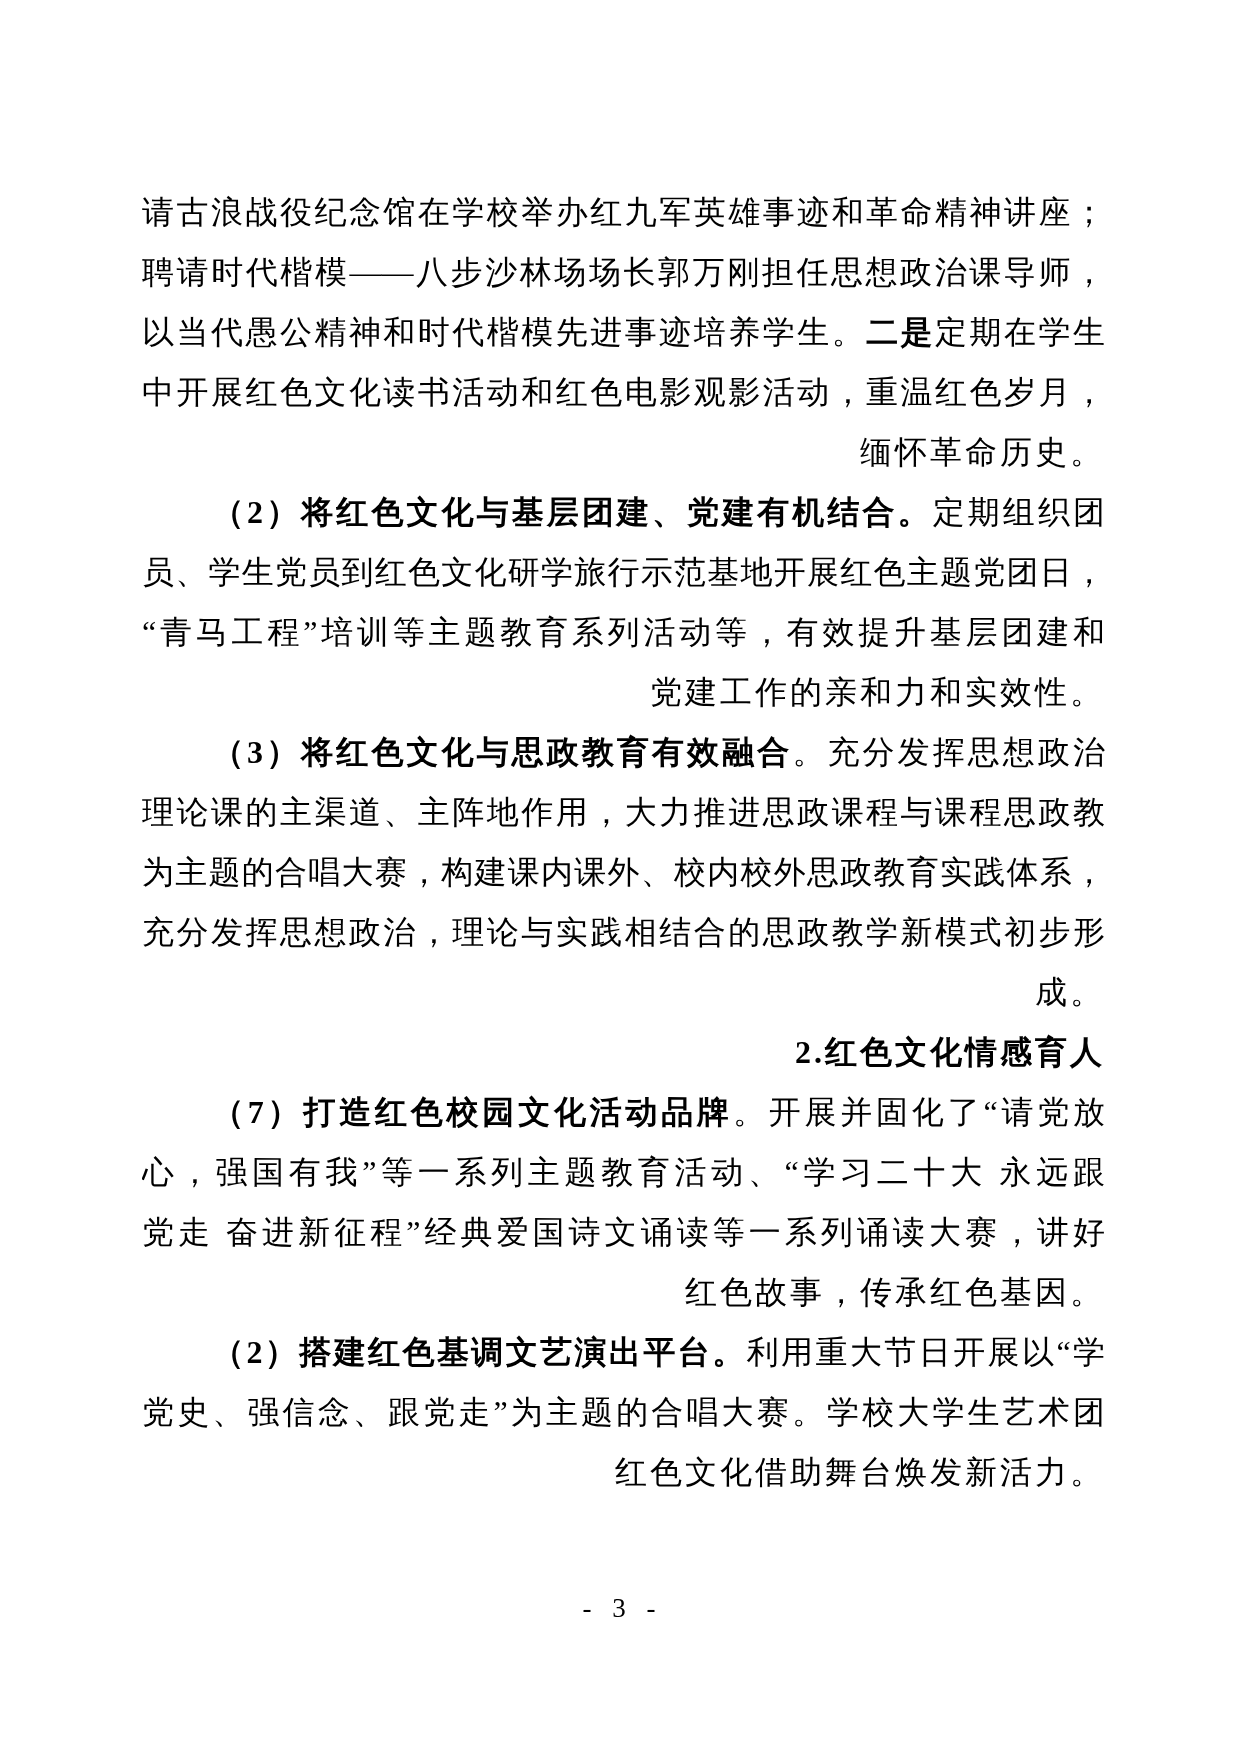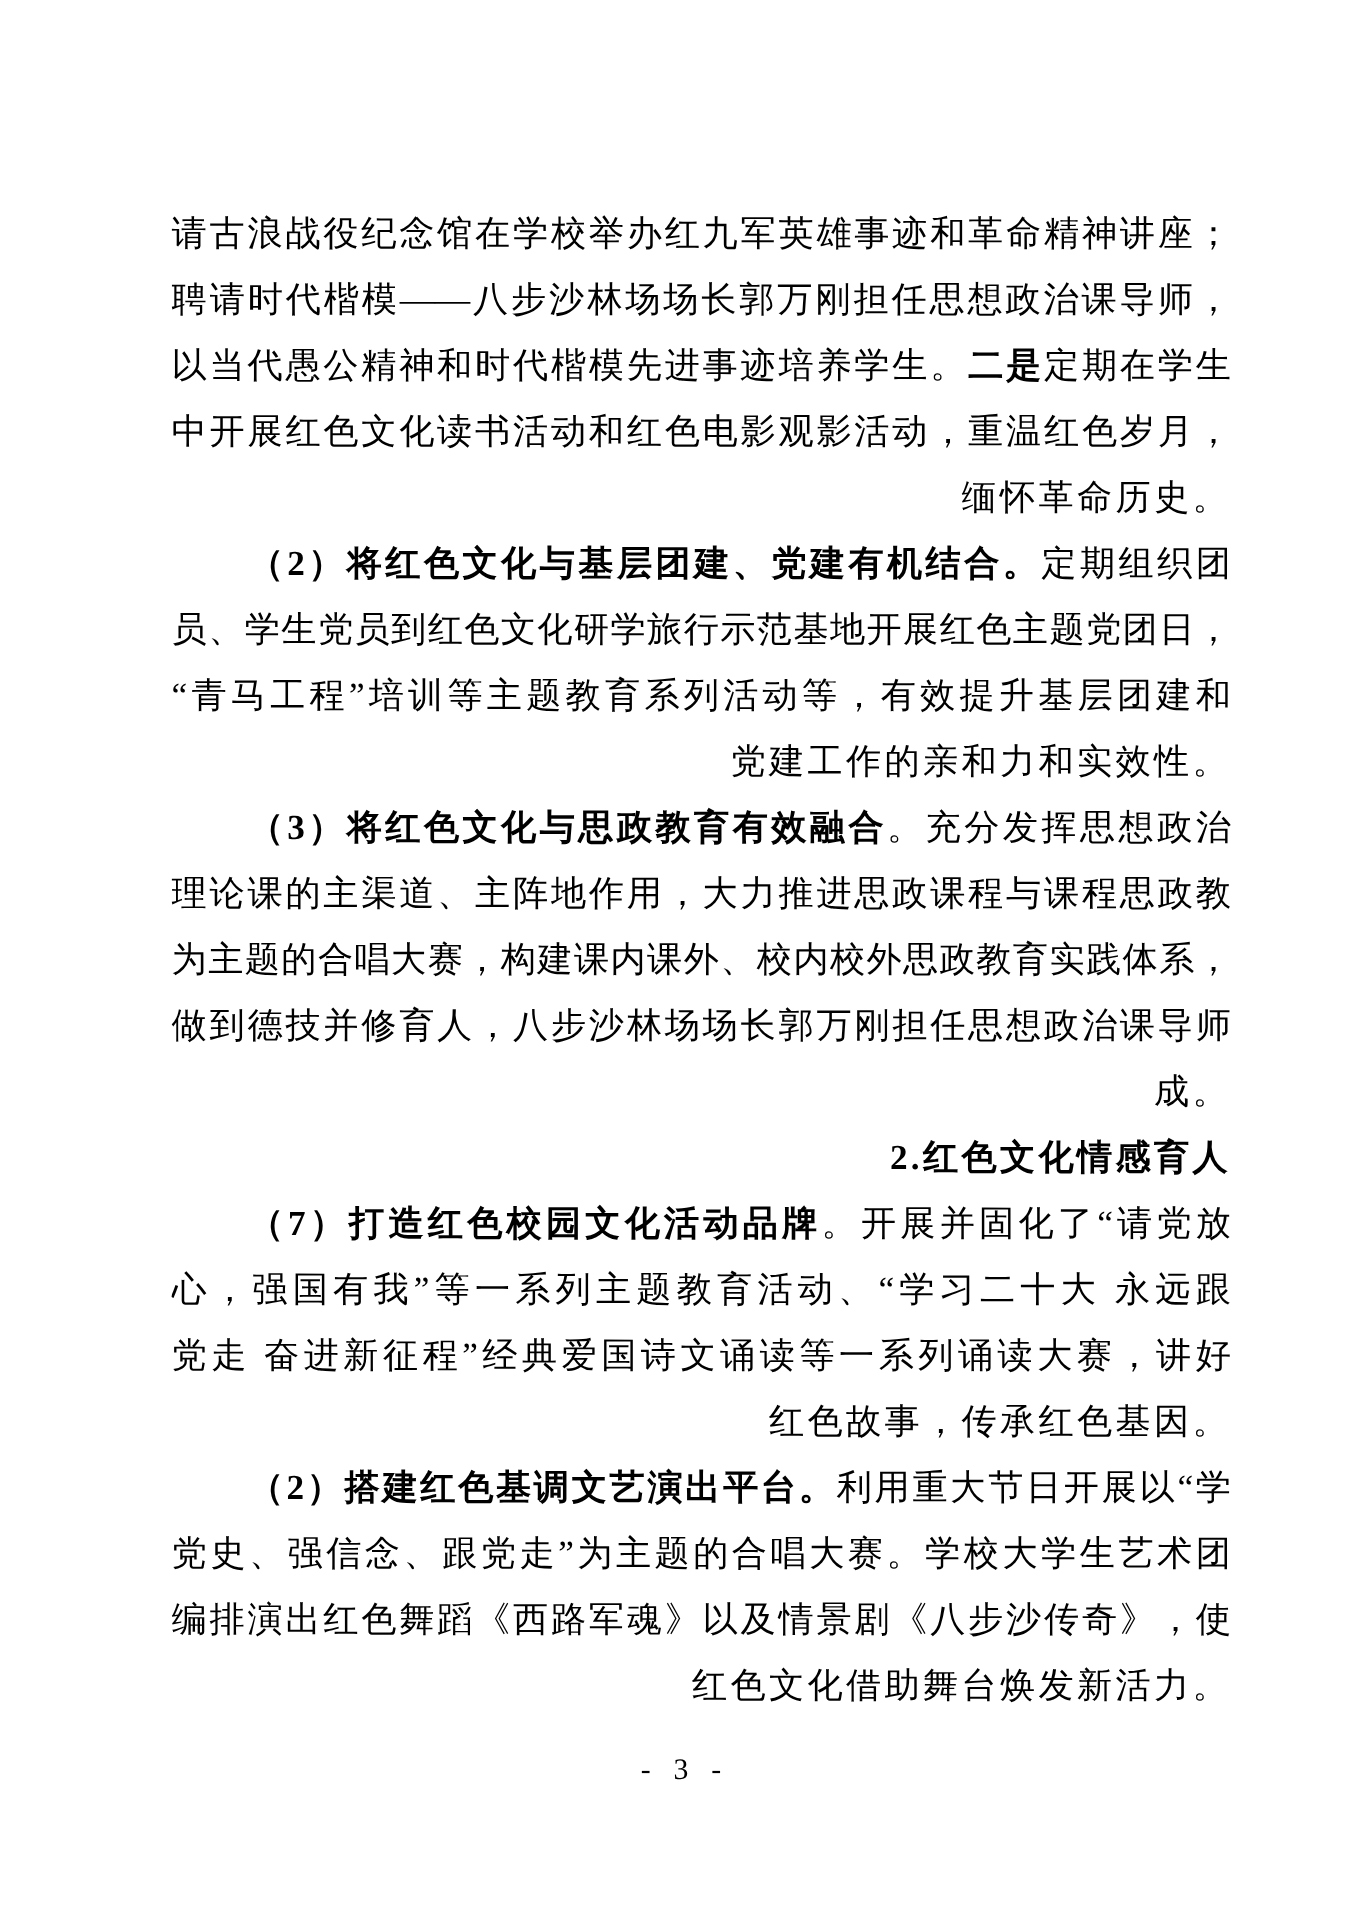--- a/index.html
+++ b/index.html
@@ -12,21 +12,20 @@
     background: #ffffff;
     font-family: "Liberation Serif", "DejaVu Serif", serif;
     color: #000000;
     overflow: hidden;
   }
   .content {
     position: absolute;
     left: 142px;
     top: 182px;
     width: 963px;
-    margin-left: 14px;
   }
   .line {
     height: 60px;
     line-height: 60px;
     font-size: 32px;
     white-space: normal;
     overflow: hidden;
   }
   
   .line.fill {
@@ -63,26 +62,25 @@
       <div class="line fill"><span>以当代愚公精神和时代楷模先进事迹培养学生。</span><b>二是</b><span>定期在学生</span></div>
       <div class="line fill"><span>中开展红色文化读书活动和红色电影观影活动，重温红色岁月，</span></div>
       <div class="line"><span>缅怀革命历史。</span></div>
       <div class="line fill indent"><b>（2）将红色文化与基层团建、党建有机结合。</b><span>定期组织团</span></div>
       <div class="line fill"><span>员、学生党员到红色文化研学旅行示范基地开展红色主题党团日，</span></div>
       <div class="line fill"><span>“青马工程”培训等主题教育系列活动等，有效提升基层团建和</span></div>
       <div class="line"><span>党建工作的亲和力和实效性。</span></div>
       <div class="line fill indent"><b>（3）将红色文化与思政教育有效融合</b><span>。充分发挥思想政治</span></div>
       <div class="line fill"><span>理论课的主渠道、主阵地作用，大力推进思政课程与课程思政教</span></div>
       <div class="line fill"><span>为主题的合唱大赛，构建课内课外、校内校外思政教育实践体系，</span></div>
-      <div class="line fill"><span>做到德技并修育人，八步沙林场场长郭万刚担任思想政治课导师</span></div>
+      <div class="line fill"><span>充分发挥思想政治，理论与实践相结合的思政教学新模式初步形</span></div>
       <div class="line"><span>成。</span></div>
       <div class="line indent"><b>2.红色文化情感育人</b></div>
       <div class="line fill indent"><b>（7）打造红色校园文化活动品牌</b><span>。开展并固化了“请党放</span></div>
       <div class="line fill"><span>心，强国有我”等一系列主题教育活动、“学习二十大 永远跟</span></div>
       <div class="line fill"><span>党走 奋进新征程”经典爱国诗文诵读等一系列诵读大赛，讲好</span></div>
       <div class="line"><span>红色故事，传承红色基因。</span></div>
       <div class="line fill indent"><b>（2）搭建红色基调文艺演出平台。</b><span>利用重大节日开展以“学</span></div>
       <div class="line fill"><span>党史、强信念、跟党走”为主题的合唱大赛。学校大学生艺术团</span></div>
-      <div class="line fill"><span>编排演出红色舞蹈《西路军魂》以及情景剧《八步沙传奇》，使</span></div>
       <div class="line"><span>红色文化借助舞台焕发新活力。</span></div>
     </div>
   <div class="footer">- 3 -</div>
 </div>
 
 </body></html>

